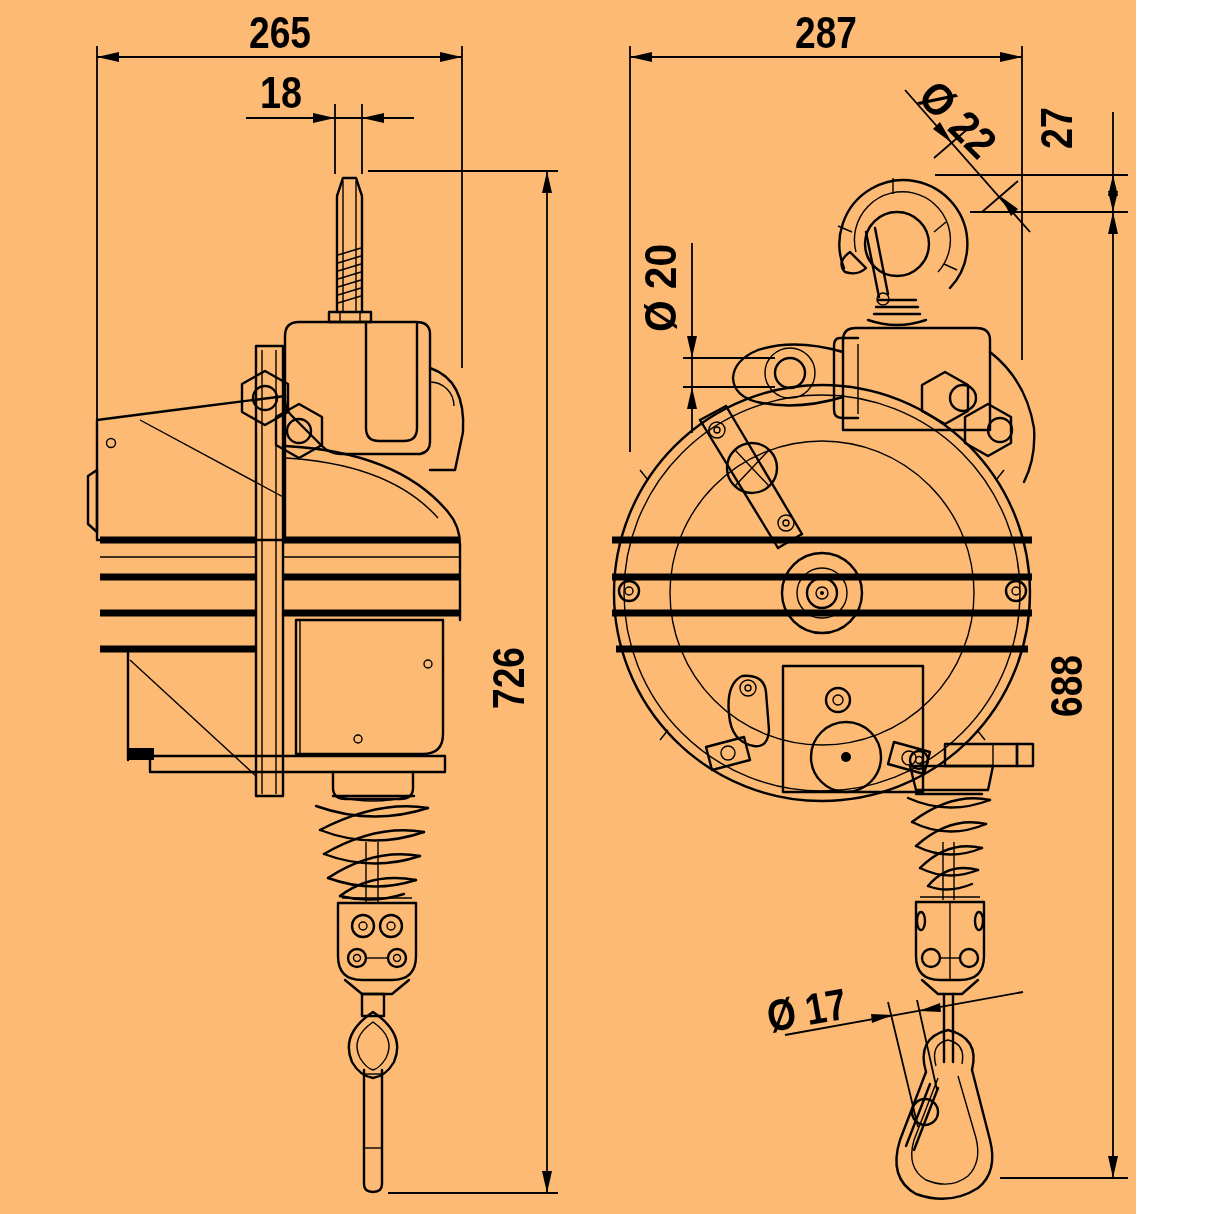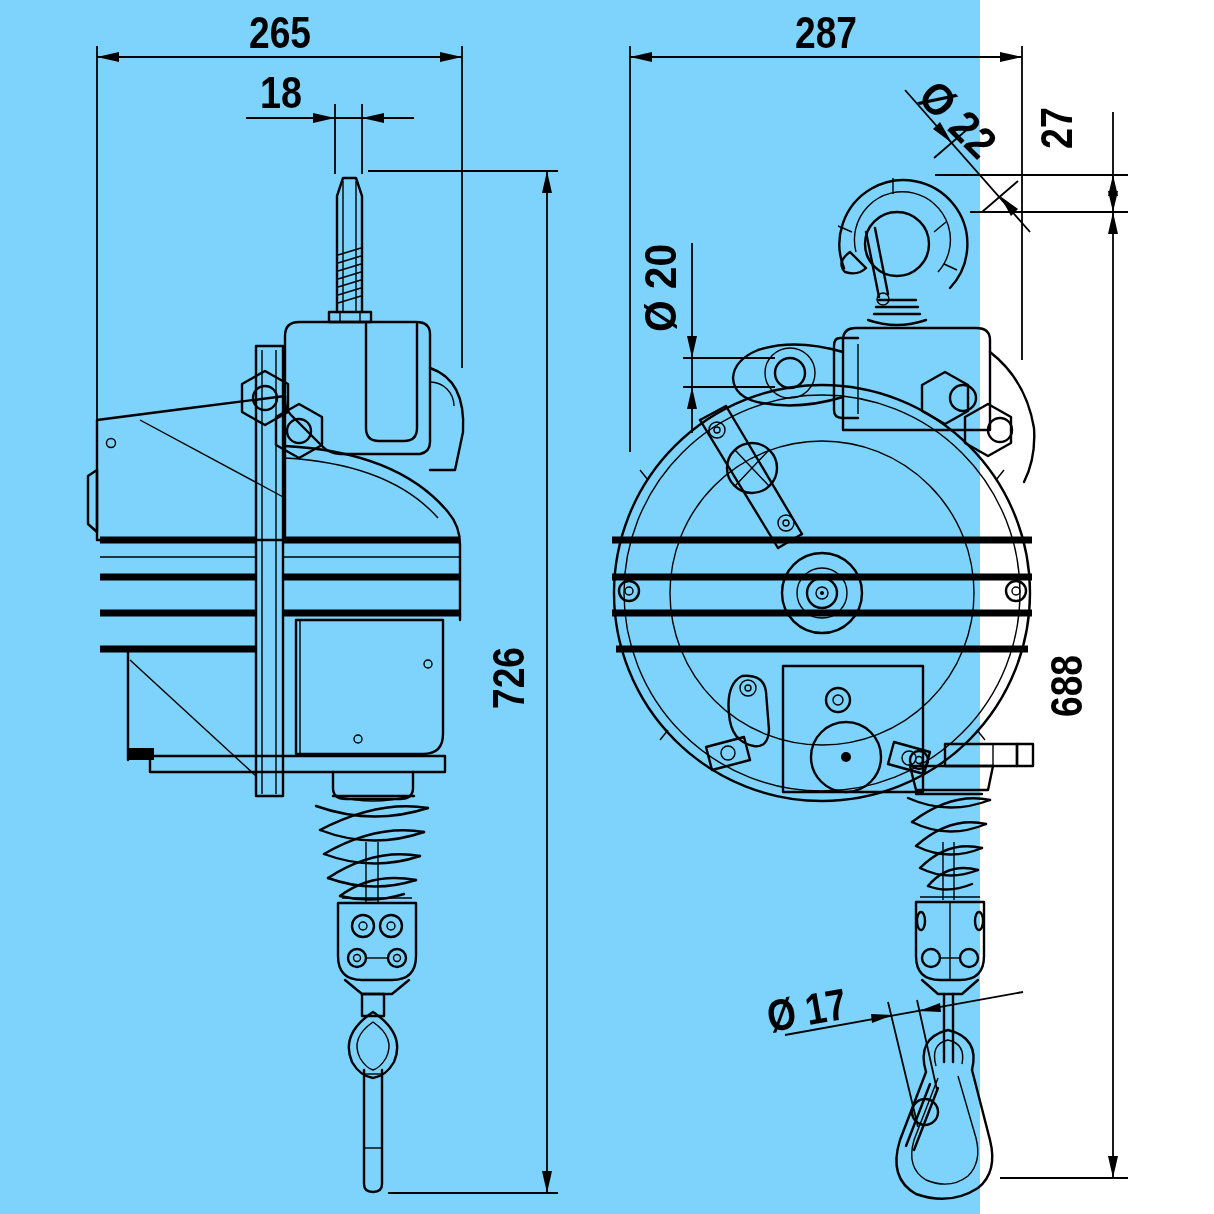--- a/index.html
+++ b/index.html
@@ -1,17 +1,17 @@
 <!DOCTYPE html>
 <html><head>
 <meta charset="utf-8">
 <title>Drawing</title>
 <style>
   html,body{margin:0;padding:0;background:#fff;}
-  .canvas{width:980px;height:1214px;background:#7dd3fc;position:relative;font-family:"Liberation Sans",sans-serif;}
+  .canvas{width:1136px;height:1214px;background:#fdba74;position:relative;font-family:"Liberation Sans",sans-serif;}
   svg{display:block;}
   .part{fill:none;stroke:#000;stroke-width:2.4;stroke-linecap:round;stroke-linejoin:round;}
   .thin{fill:none;stroke:#000;stroke-width:1.4;}
   .band{fill:none;stroke:#000;stroke-width:7;stroke-linecap:butt;}
   .dim{fill:none;stroke:#000;stroke-width:1.8;stroke-linecap:butt;}
   .arr{fill:#000;stroke:none;}
   .dtext{font-family:"Liberation Sans","DejaVu Sans",sans-serif;font-weight:bold;font-size:44px;fill:#000;}
   .solid{fill:#000;stroke:none;}
 </style>
 </head>

